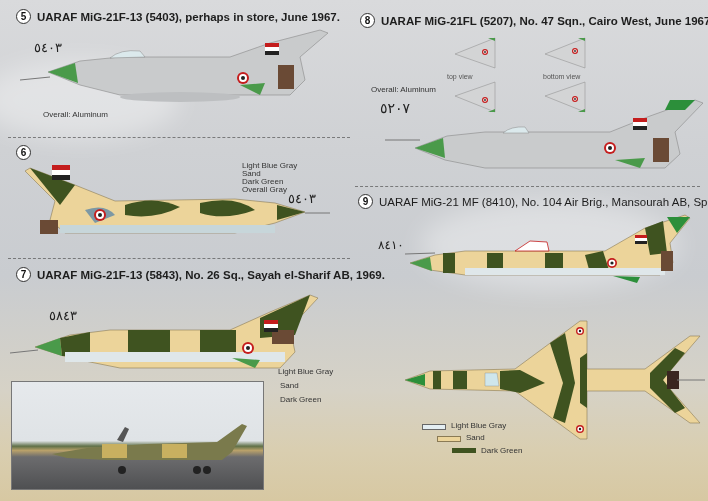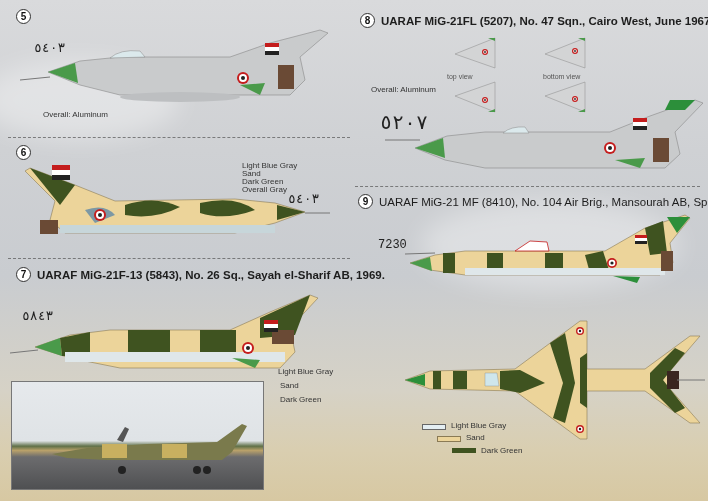--- a/index.html
+++ b/index.html
@@ -6,34 +6,35 @@
   body{width:708px;height:501px;overflow:hidden;position:relative;
     font-family:"Liberation Sans",sans-serif;
     background:linear-gradient(180deg,#d9dadc 0%,#cfd1d4 30%,#c9ccd0 55%,#d6d2c6 78%,#d9ceb0 90%,#d7c8a2 100%);}
   .cloud{position:absolute;border-radius:50%;background:rgba(255,255,255,0.35);filter:blur(12px);}
   .title{position:absolute;font-size:11.5px;font-weight:bold;color:#1d1d1d;white-space:nowrap;display:flex;align-items:center;gap:6px;}
   .title.light{font-weight:normal;}
   .num{display:inline-flex;width:15px;height:15px;border-radius:50%;border:1.5px solid #333;background:#fff;
     align-items:center;justify-content:center;font-size:10px;font-weight:bold;color:#111;box-sizing:border-box;}
   .sep{position:absolute;height:0;border-top:1px dashed #555;opacity:.7;}
   .lbl{position:absolute;font-size:8px;font-weight:normal;color:#333;white-space:nowrap;}
-  .arabic{position:absolute;font-family:Liberation Mono, monospace;font-size:13px;color:#222;white-space:nowrap;}
+  .arabic{position:absolute;font-family:Liberation Serif, serif;font-size:13px;color:#222;white-space:nowrap;}
   .small{position:absolute;font-size:7px;color:#555;}
   svg{position:absolute;overflow:visible;}
   .photo{position:absolute;left:11px;top:381px;width:251px;height:107px;border:1px solid #777;
     background:linear-gradient(180deg,#e6e9ec 0%,#dfe3e6 55%,#5f7048 60%,#b9a16a 64%,#6c6c6e 70%,#4f5052 100%);overflow:hidden;}
 </style>
 </head>
 <body>
 
 <div class="cloud" style="left:-20px;top:60px;width:200px;height:80px;" data-name="background-cloud"></div>
 <div class="cloud" style="left:420px;top:200px;width:260px;height:90px;" data-name="background-cloud"></div>
 
 <div class="title" style="left:16px;top:9px;" data-name="profile-5-title">
   <span class="num" data-name="profile-number-badge">5</span>
+  <span>UARAF MiG-21F-13 (5403), perhaps in store, June 1967.</span>
 </div>
 <div class="arabic" style="left:34px;top:40px;" data-name="profile-5-serial">٥٤٠٣</div>
 <svg style="left:10px;top:25px;" width="320" height="75" data-name="mig21-aluminum-profile-5">
   <path d="M38,47 L70,36 L110,32 L220,32 L260,18 L310,5 L318,8 L290,32 L295,55 L280,70 L110,70 L70,60 Z" fill="#c9cbcc" stroke="#888" stroke-width="0.6"></path>
   <path d="M38,47 L65,38 L68,58 Z" fill="#4a9a4a"></path>
   <path d="M100,33 Q110,24 130,26 L135,32 Z" fill="#dbe9ec" stroke="#888" stroke-width="0.5"></path>
   <ellipse cx="170" cy="72" rx="60" ry="5" fill="#bdbfc1"></ellipse>
   <rect x="268" y="40" width="16" height="24" fill="#6a4a35"></rect>
   <rect x="255" y="18" width="14" height="4" fill="#c41d1d"></rect>
     <rect x="255" y="22" width="14" height="4" fill="#fff"></rect>
@@ -71,21 +72,21 @@
     <circle cx="85" cy="50" r="4" fill="#fff"></circle>
     <circle cx="85" cy="50" r="2" fill="#222"></circle>
   <line x1="290" y1="48" x2="315" y2="48" stroke="#777" stroke-width="1"></line>
 </svg>
 <div class="sep" style="left:8px;top:258px;width:342px;" data-name="section-separator"></div>
 
 <div class="title" style="left:16px;top:267px;" data-name="profile-7-title">
   <span class="num" data-name="profile-number-badge">7</span>
   <span>UARAF MiG-21F-13 (5843), No. 26 Sq., Sayah el-Sharif AB, 1969.</span>
 </div>
-<div class="arabic" style="left:22px;top:308px;" data-name="profile-7-serial">٥٨٤٣</div>
+<div class="arabic" style="left:49px;top:308px;" data-name="profile-7-serial">٥٨٤٣</div>
 <svg style="left:10px;top:290px;" width="310" height="75" data-name="mig21-camo-profile-7">
   <path d="M25,57 L60,45 L100,40 L220,40 L260,22 L300,5 L308,8 L280,38 L285,62 L270,78 L110,78 L60,68 Z" fill="#ecd49a" stroke="#8a7a55" stroke-width="0.6"></path>
   <path d="M25,57 L50,48 L52,66 Z" fill="#4a9a4a"></path>
   <path d="M50,48 L80,42 L80,66 L52,66 Z" fill="#3f5320"></path>
   <rect x="118" y="40" width="42" height="22" fill="#3f5320"></rect>
   <rect x="190" y="40" width="36" height="22" fill="#3f5320"></rect>
   <path d="M250,28 L300,5 L285,45 L250,48 Z" fill="#3f5320"></path>
   <rect x="55" y="62" width="220" height="10" fill="#dfe7ea"></rect>
   <rect x="262" y="40" width="22" height="14" fill="#6a4a35"></rect>
   <rect x="254" y="30" width="14" height="4" fill="#c41d1d"></rect>
@@ -141,21 +142,21 @@
     <circle cx="30" cy="18" r="0.9" fill="#222"></circle>
   </svg>
 <svg style="left:545px;top:82px;" width="45" height="32" data-name="wing-bottom-view-right">
     <path d="M40,0 L40,30 L0,14 Z" fill="#d3d4d5" stroke="#888" stroke-width="0.5"></path>
     <path d="M33,30 L40,30 L40,27 Z" fill="#4a9a4a"></path>
     <circle cx="30" cy="17" r="3" fill="#c41d1d"></circle>
     <circle cx="30" cy="17" r="1.8" fill="#fff"></circle>
     <circle cx="30" cy="17" r="0.9" fill="#222"></circle>
   </svg>
 <div class="lbl" style="left:371px;top:85px;" data-name="profile-8-color-note">Overall: Aluminum</div>
-<div class="arabic" style="left:380px;top:110px;font-size:20px;" data-name="profile-8-serial">٥٢٠٧</div>
+<div class="arabic" style="left:380px;top:100px;font-size:14px;" data-name="profile-8-serial">٥٢٠٧</div>
 <svg style="left:385px;top:98px;" width="320" height="72" data-name="mig21-aluminum-profile-8">
   <path d="M30,50 L62,38 L100,34 L225,34 L265,18 L310,2 L318,5 L290,34 L295,56 L280,70 L100,70 L60,62 Z" fill="#c9cbcc" stroke="#888" stroke-width="0.6"></path>
   <path d="M30,50 L58,40 L60,60 Z" fill="#4a9a4a"></path>
   <path d="M285,2 L310,2 L300,12 L280,12 Z" fill="#2c8f3a"></path>
   <path d="M118,35 Q126,28 140,29 L144,35 Z" fill="#dbe9ec" stroke="#888" stroke-width="0.5"></path>
   <rect x="268" y="40" width="16" height="24" fill="#6a4a35"></rect>
   <rect x="248" y="20" width="14" height="4" fill="#c41d1d"></rect>
     <rect x="248" y="24" width="14" height="4" fill="#fff"></rect>
     <rect x="248" y="28" width="14" height="4" fill="#222"></rect>
   <circle cx="225" cy="50" r="6" fill="#c41d1d"></circle>
@@ -163,21 +164,21 @@
     <circle cx="225" cy="50" r="2" fill="#222"></circle>
   <path d="M230,62 L260,60 L255,70 Z" fill="#4a9a4a"></path>
   <line x1="0" y1="42" x2="35" y2="42" stroke="#777" stroke-width="1"></line>
 </svg>
 <div class="sep" style="left:355px;top:186px;width:345px;" data-name="section-separator"></div>
 
 <div class="title light" style="left:358px;top:194px;" data-name="profile-9-title">
   <span class="num" data-name="profile-number-badge">9</span>
   <span>UARAF MiG-21 MF (8410), No. 104 Air Brig., Mansourah AB, Spring 1970.</span>
 </div>
-<div class="arabic" style="left:378px;top:238px;font-size:12px;" data-name="profile-9-serial">7230</div>
+<div class="arabic" style="left:378px;top:238px;font-size:12px;" data-name="profile-9-serial">٨٤١٠</div>
 <svg style="left:405px;top:213px;" width="290" height="68" data-name="mig21-camo-profile-9">
   <path d="M5,50 L30,42 L60,38 L200,38 L240,15 L280,2 L285,5 L265,30 L268,50 L255,62 L60,62 L25,57 Z" fill="#ecd49a" stroke="#8a7a55" stroke-width="0.6"></path>
   <path d="M5,50 L25,44 L27,58 Z" fill="#4a9a4a"></path>
   <rect x="38" y="40" width="12" height="20" fill="#3f5320"></rect>
   <rect x="82" y="40" width="16" height="20" fill="#3f5320"></rect>
   <rect x="140" y="40" width="18" height="20" fill="#3f5320"></rect>
   <path d="M180,42 L198,38 L205,60 L185,60 Z" fill="#3f5320"></path>
   <path d="M240,15 L258,8 L262,40 L245,42 Z" fill="#3f5320"></path>
   <path d="M262,4 L285,4 L272,20 Z" fill="#2c8f3a"></path>
   <path d="M110,38 L125,28 L142,29 L144,38 Z" fill="#fff" stroke="#c41d1d" stroke-width="0.8"></path>

